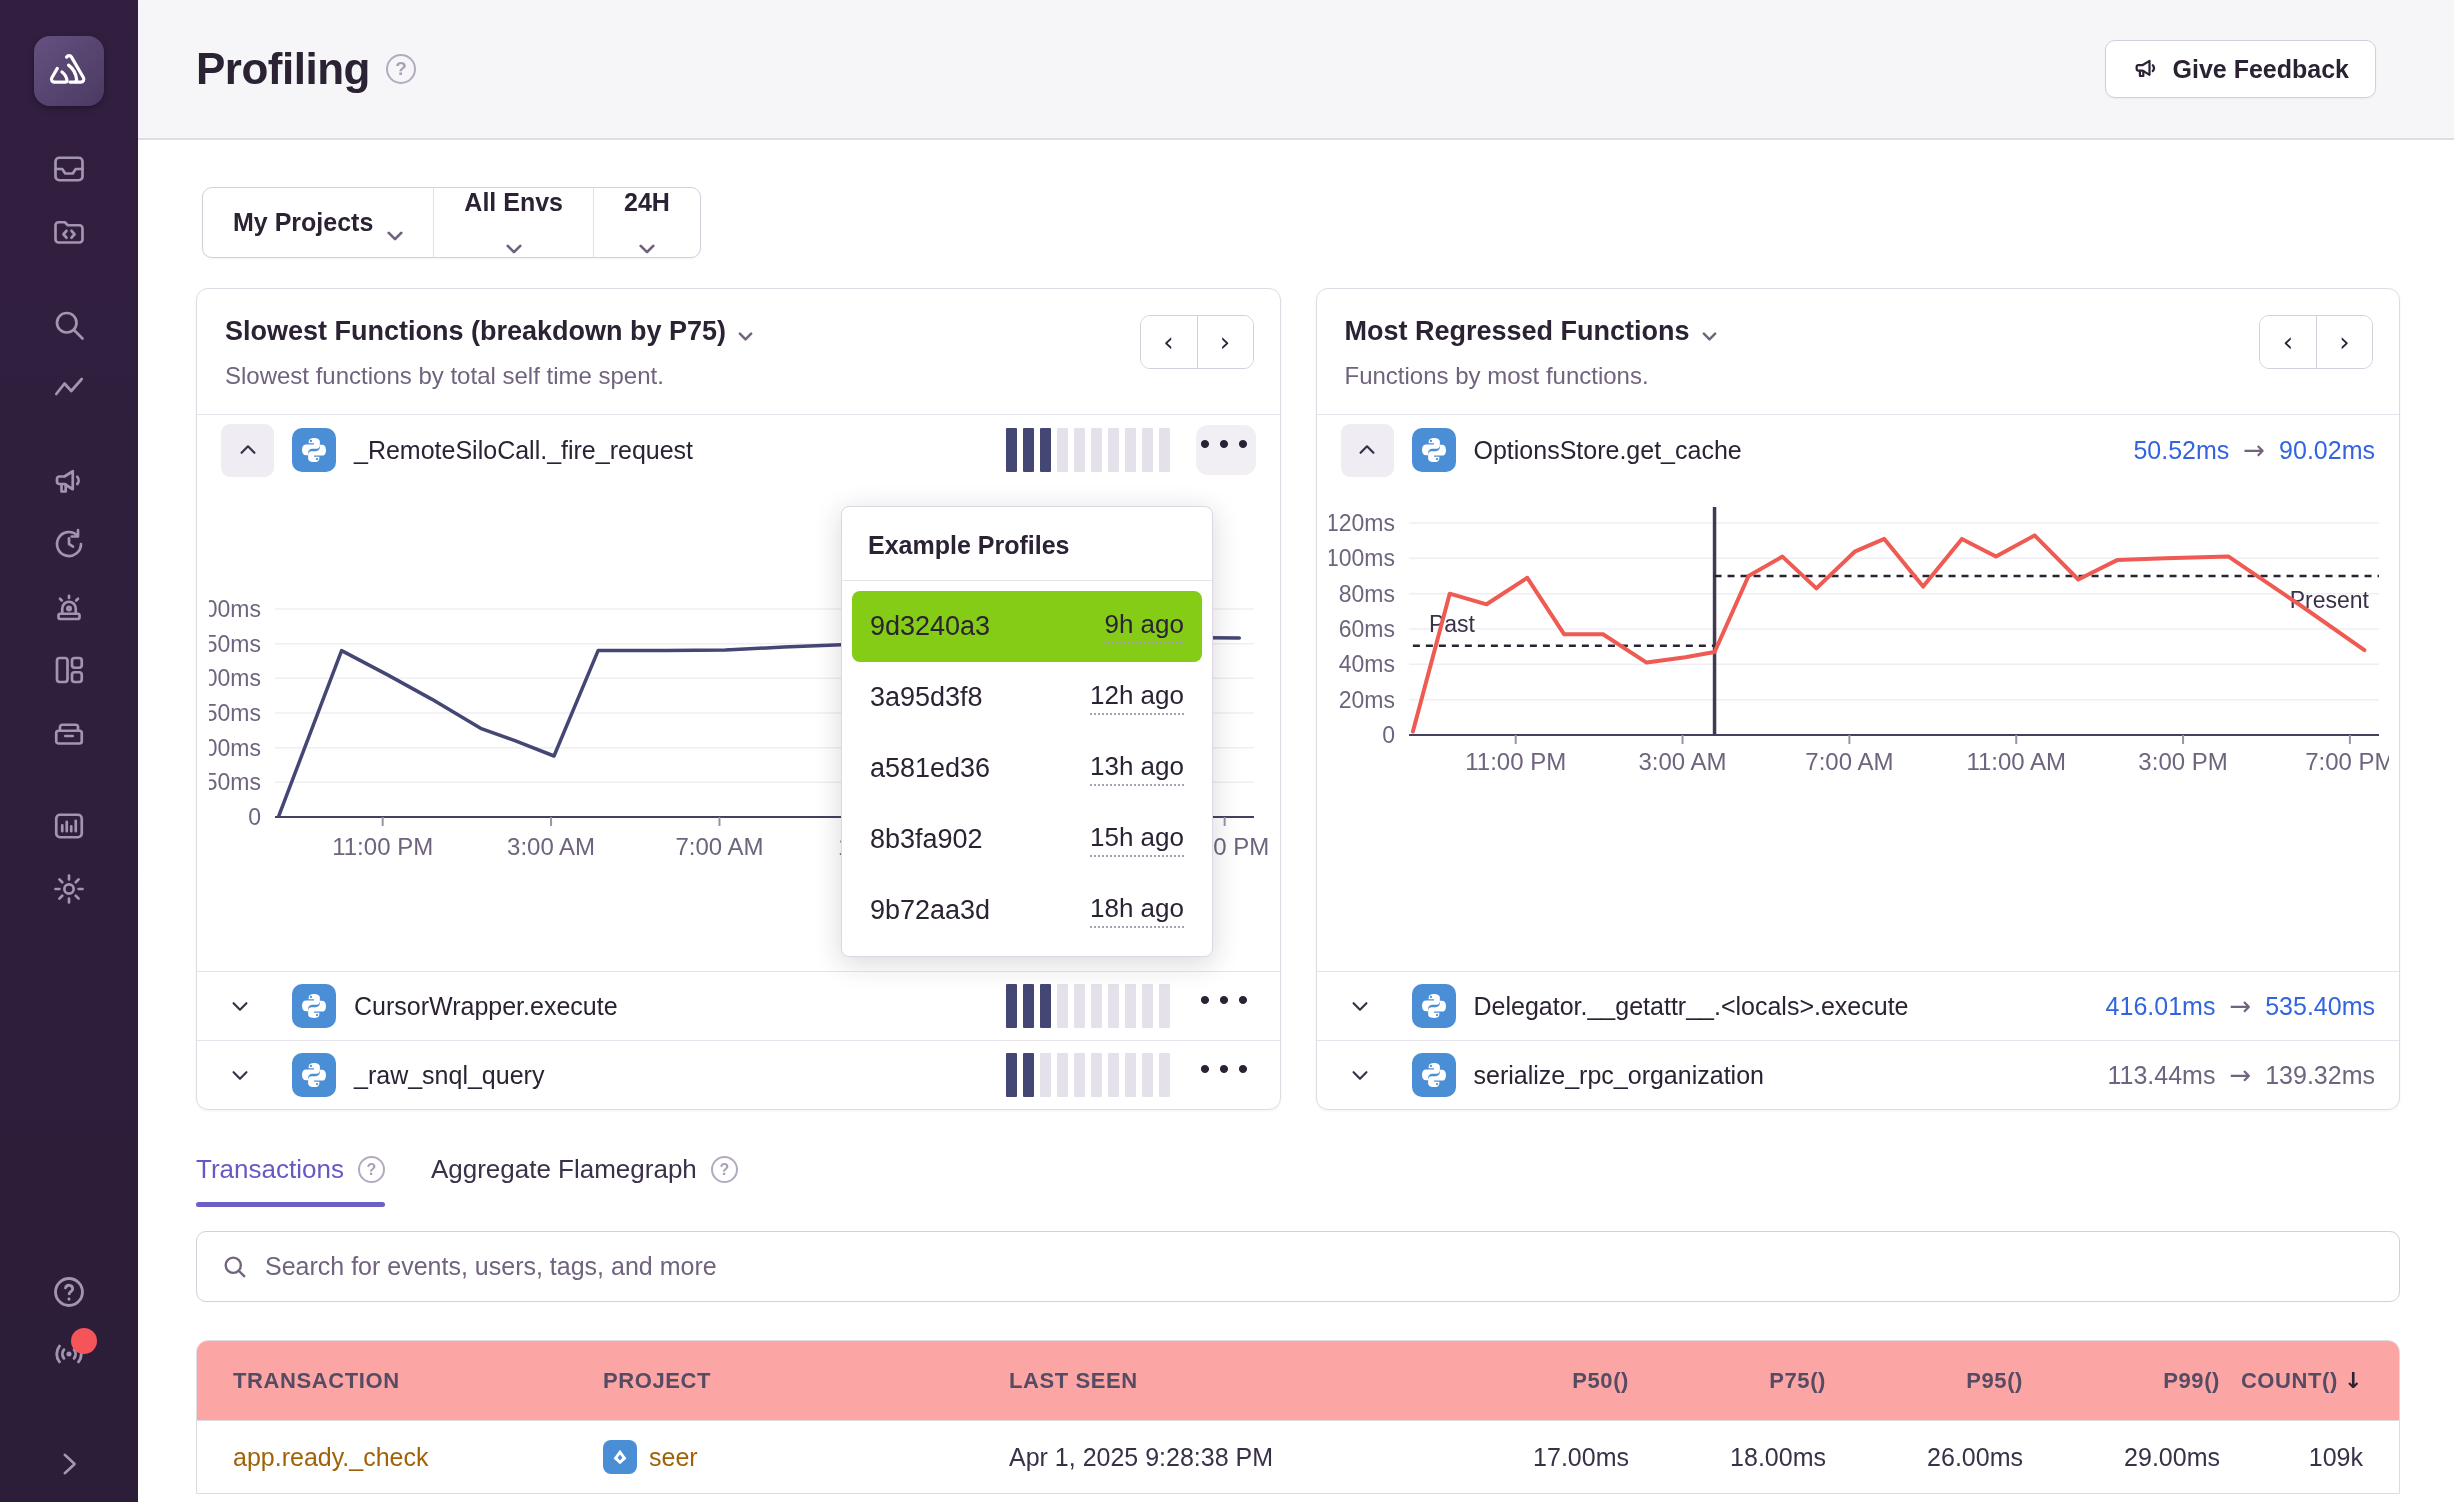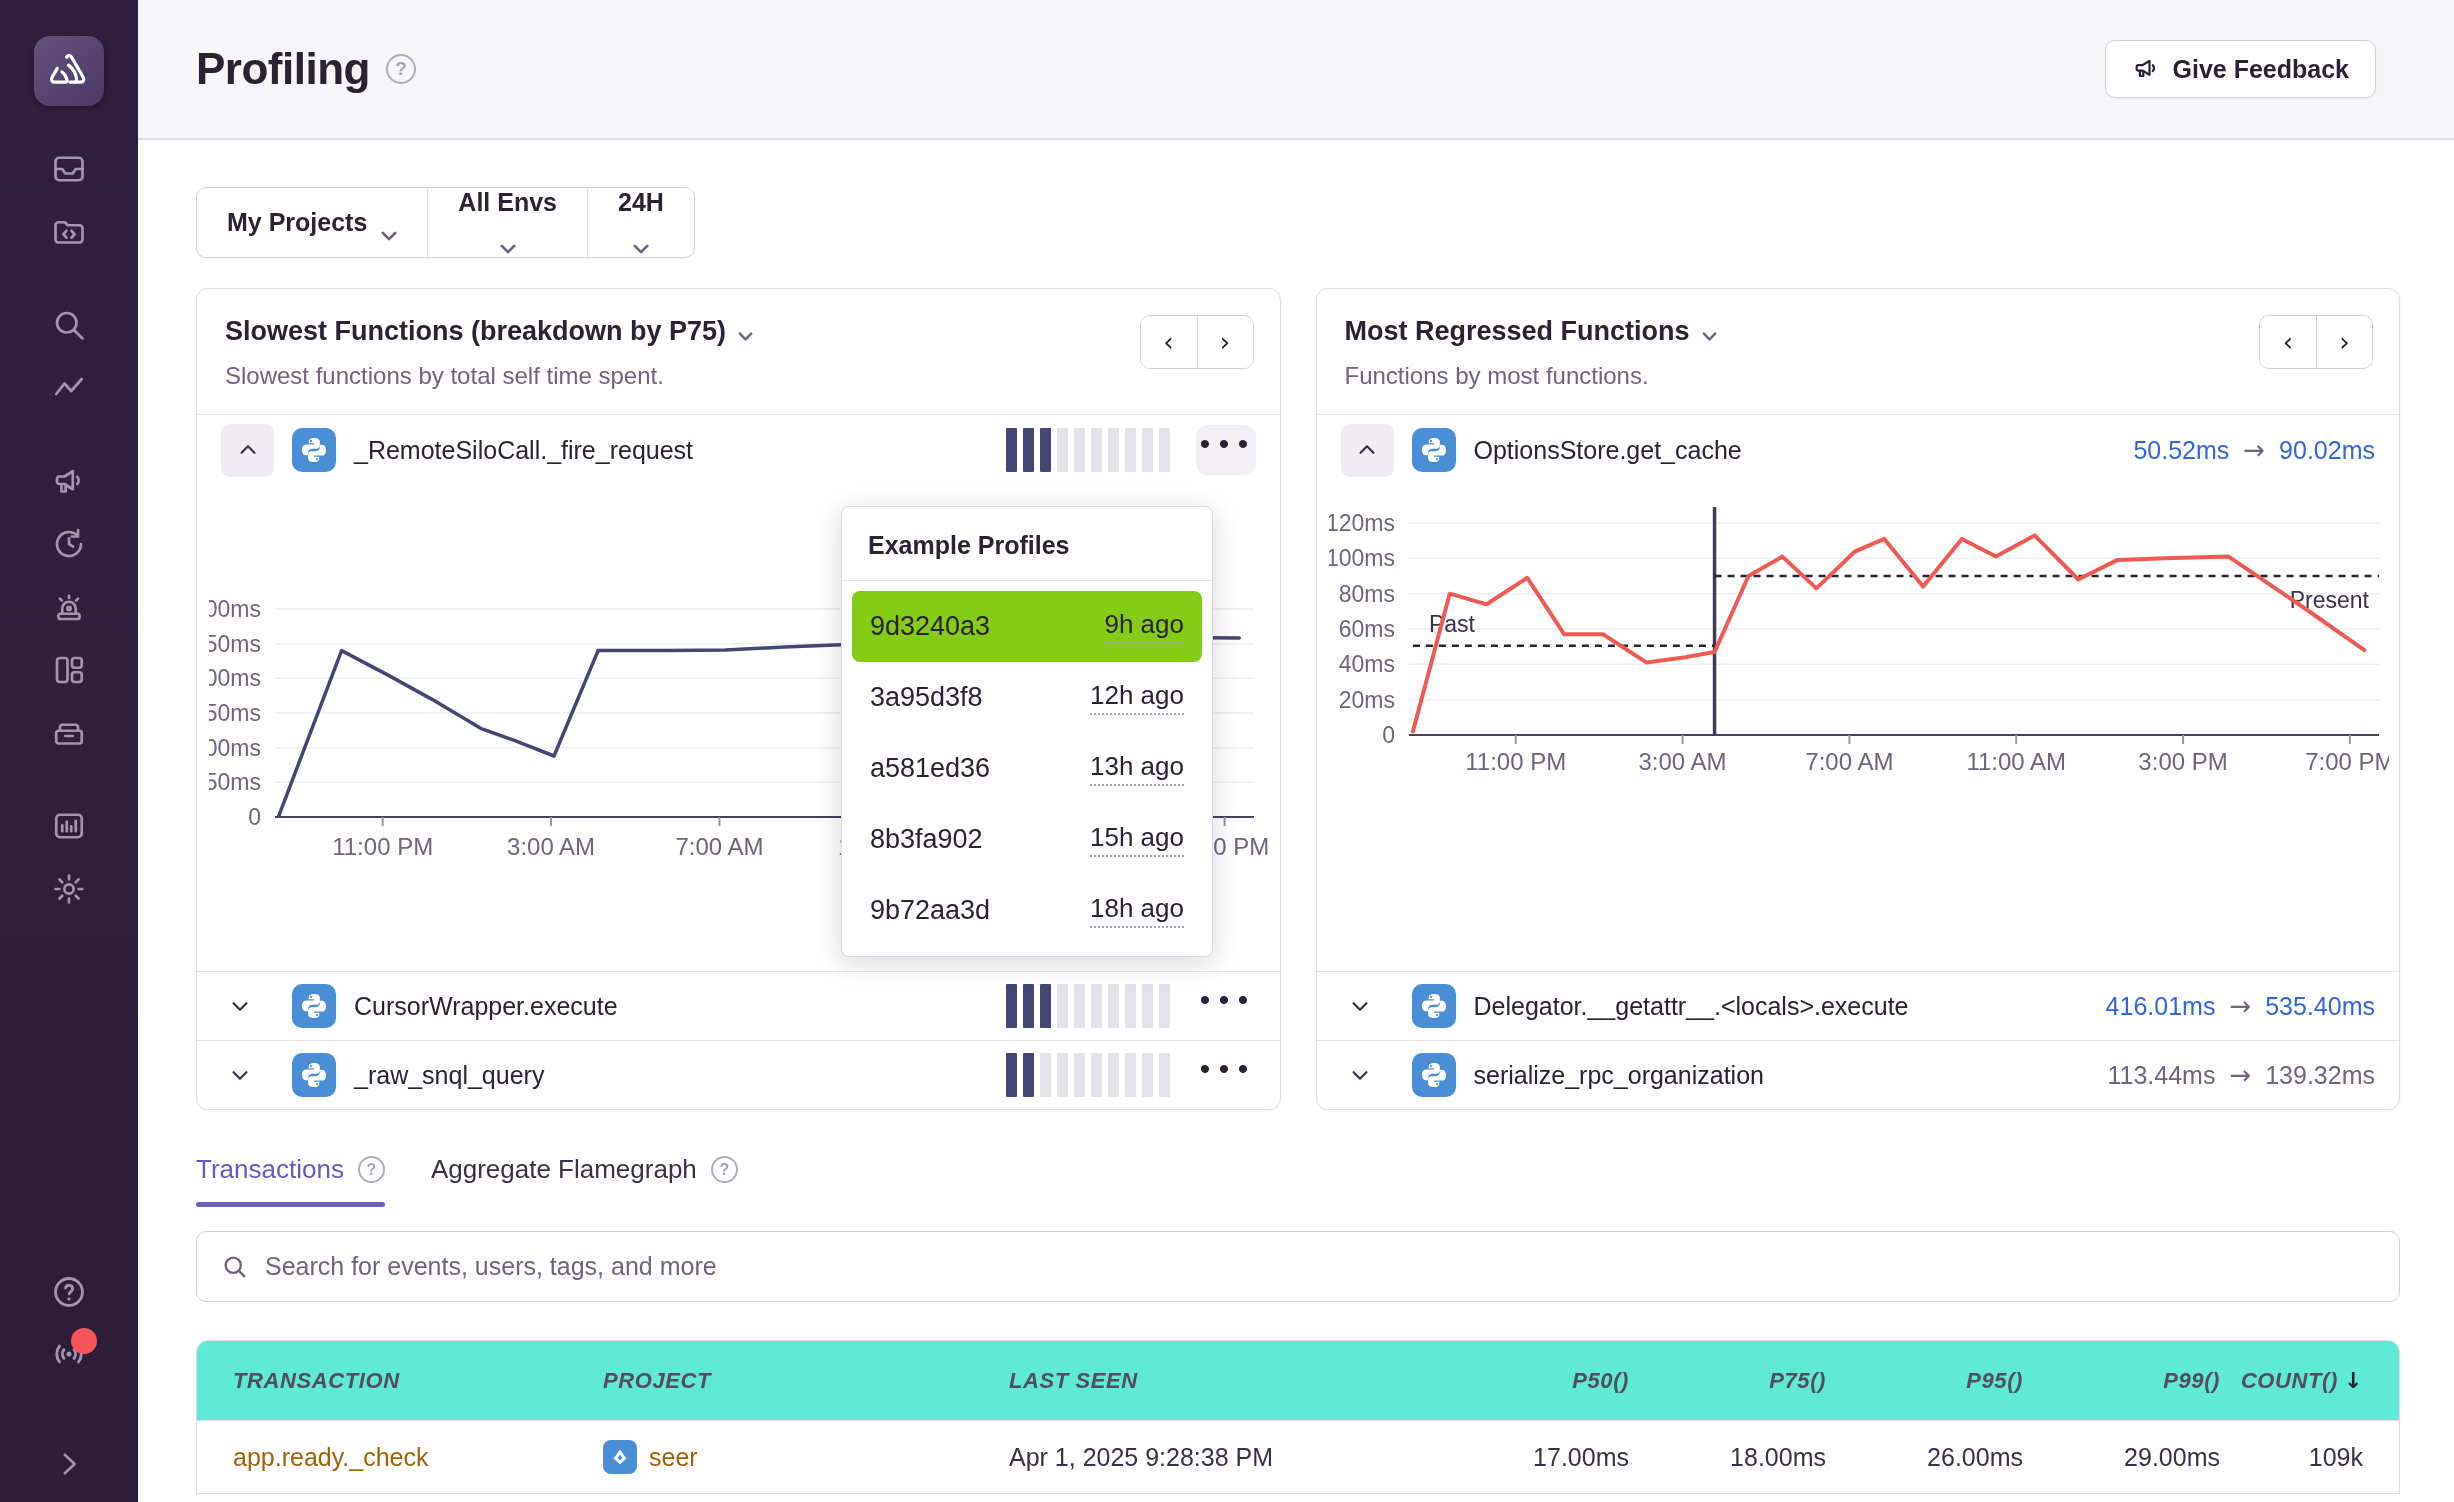--- a/index.html
+++ b/index.html
@@ -33,21 +33,21 @@
     color:#a99fb5; font-size:19px; font-weight:700; align-items:center; justify-content:center; margin-left:16px; }
   .feedback-btn { margin-left:auto; height:58px; display:flex; align-items:center; gap:13px;
     background:#fff; border:1.5px solid #d4cfdb; border-radius:10px; padding:0 26px;
     font-size:25px; font-weight:700; color:#2b2233; box-shadow:0 1px 2px rgba(43,34,51,.06); cursor:pointer; }
   .feedback-btn svg { stroke:#2b2233; fill:none; stroke-width:1.9; stroke-linecap:round; stroke-linejoin:round; }
 
   .content { padding:47px 54px 0 58px; }
 
   
   .filter-bar { display:inline-flex; height:71px; background:#fff; border:1.5px solid #d4cfdb;
-    border-radius:10px; box-shadow:0 1px 2px rgba(43,34,51,.05); overflow:hidden; }
+    border-radius:10px; box-shadow:0 1px 2px rgba(43,34,51,.05); overflow:hidden;margin-left:6px; }
   .filter-seg { display:flex; align-items:center; gap:14px; padding:0 30px; font-size:25px; font-weight:700;
     color:#2b2233; cursor:pointer; }
   .filter-seg + .filter-seg { border-left:1.5px solid #e4e0ea;flex-direction:column; }
   .caret { width:16px; height:10px; }
   .caret svg { stroke:#71637e; stroke-width:2.2; fill:none; stroke-linecap:round; stroke-linejoin:round; }
 
   
   .panels { display:flex; gap:35px; margin-top:30px; }
   .panel { position:relative; width:1085px; height:822px; background:#fff;
     border:1.5px solid #dfdbe4; border-radius:12px; box-shadow:0 1px 3px rgba(43,34,51,.05);
@@ -112,21 +112,21 @@
   .search-bar { margin-top:24px; height:71px; border:1.5px solid #d4cfdb; border-radius:10px;
     background:#fff; display:flex; align-items:center; padding:0 24px; gap:16px; }
   .search-bar svg { stroke:#71637e; fill:none; stroke-width:2; }
   .search-bar input { border:none; outline:none; font-size:25px; color:#3a3048; flex:1;
     font-family:"Liberation Sans", sans-serif; background:transparent; }
   .search-bar input::placeholder { color:#71637e; }
 
   
   .table { margin-top:38px; border:1.5px solid #dfdbe4; border-radius:12px 12px 0 0; overflow:hidden; }
   .tgrid { display:grid; grid-template-columns:406px 406px 430px 190px 197px 197px 197px 1fr; align-items:center; }
-  .thead { height:80px; background:#5eead4; border-bottom:1.5px solid #dfdbe4;font-style:italic; }
+  .thead { height:80px; background:#fca5a5; border-bottom:1.5px solid #dfdbe4; }
   .th { font-size:22px; font-weight:700; color:#554b63; letter-spacing:.6px; }
   .th.first, .td.first { padding-left:36px; }
   .num { text-align:right; }
   .th.count, .td.count { padding-right:36px; text-align:right; }
   .sort-arrow { font-family:"DejaVu Sans", sans-serif; font-size:22px; margin-left:6px; color:#2b2233; }
   .trow { height:72px; background:#fff; }
   .td { font-size:25px; color:#3a3048; }
   .td a { color:#a16207; text-decoration:none; }
   .proj { display:flex; align-items:center; gap:12px; }
   .proj-icon { width:34px; height:34px; border-radius:8px; background:#4a8fd5; display:inline-flex;

